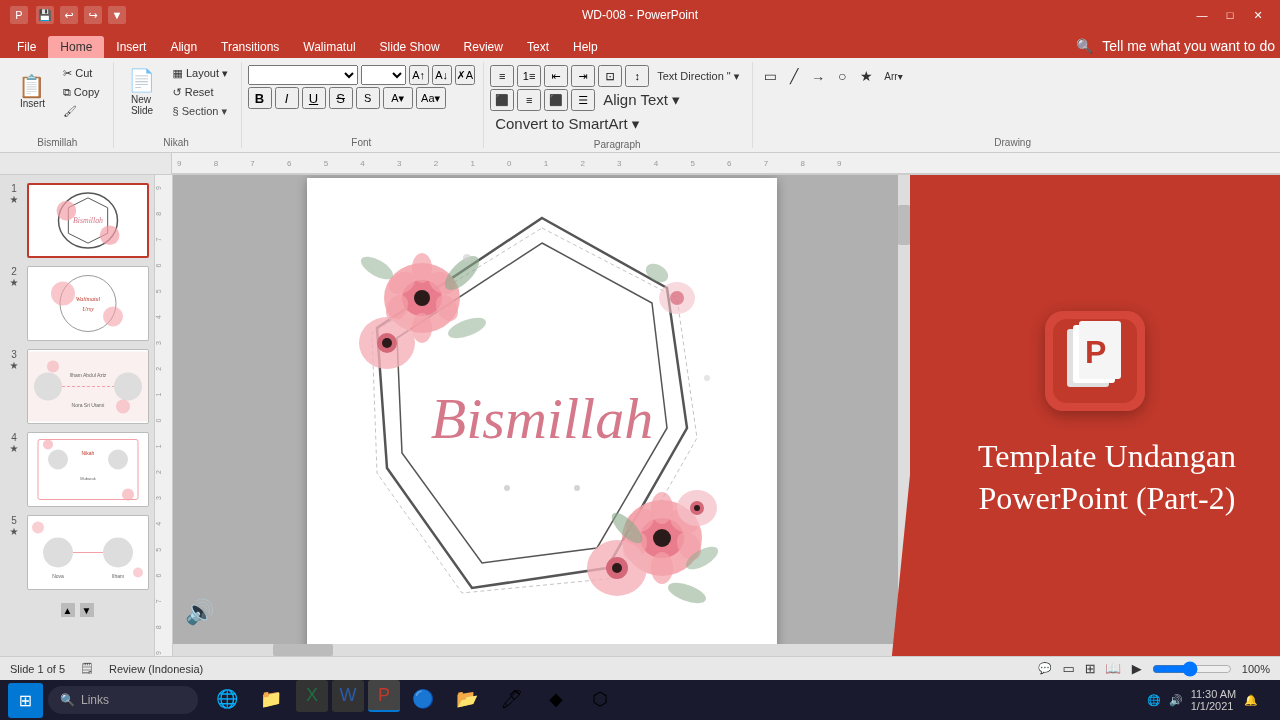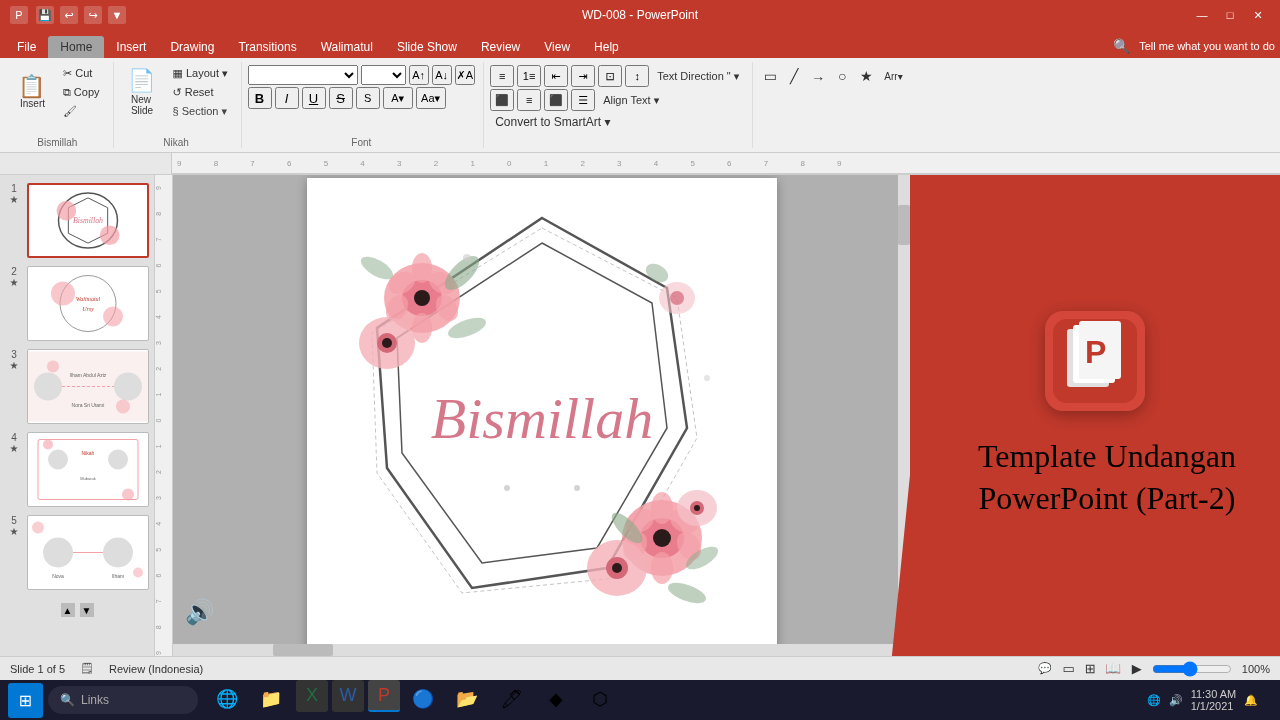--- a/index.html
+++ b/index.html
@@ -32,21 +32,21 @@
       padding: 0 5px;
     }
     .ribbon-tab {
       padding: 4px 12px;
       font-size: 12px;
       cursor: pointer;
       color: white;
       border-radius: 3px 3px 0 0;
     }
     .ribbon-tab.active {
-      background: #a3a3a3;
+      background: #fca5a5;
       color: #333;
     }
 
     
     .ribbon {
       height: 95px;
       background: #f0f0f0;
       border-bottom: 1px solid #ccc;
       display: flex;
       padding: 4px 6px;
@@ -187,21 +187,21 @@
       border-radius: 20px;
       display: flex;
       align-items: center;
       justify-content: center;
       margin-bottom: 25px;
       box-shadow: 0 4px 15px rgba(0,0,0,0.3);
       position: relative;
     }
     .right-title {
       font-size: 32px;
-      color: #000000;
+      color: #ffffff;
       text-align: center;
       font-weight: 300;
       line-height: 1.3;
       font-family: Georgia, serif;
       margin-left: 24px;
     }
 
     
     .status-bar {
       height: 24px;
@@ -258,30 +258,30 @@
     <div class="win-btn">—</div>
     <div class="win-btn">□</div>
     <div class="win-btn">✕</div>
   </div>
 </div>
 
 <div class="ribbon-tabs">
   <div class="ribbon-tab">File</div>
   <div class="ribbon-tab active">Home</div>
   <div class="ribbon-tab">Insert</div>
-  <div class="ribbon-tab">Drawing</div>
+  <div class="ribbon-tab">Align</div>
   <div class="ribbon-tab">Transitions</div>
   <div class="ribbon-tab">Walimatul</div>
   <div class="ribbon-tab">Slide Show</div>
   <div class="ribbon-tab">Review</div>
-  <div class="ribbon-tab">View</div>
+  <div class="ribbon-tab">Text</div>
   <div class="ribbon-tab">Help</div>
   <div style="margin-left: auto; display: flex; align-items: center; gap: 8px; padding-bottom: 4px;">
     <span style="font-size: 14px; cursor: pointer;">🔍</span>
-    <span style="font-size: 11px; cursor: pointer; color: white;">Tell me what you want to do</span>
+    <span style="font-size: 14px; cursor: pointer; color: white;">Tell me what you want to do</span>
   </div>
 </div>
 
 <div class="ribbon">
 
   <div class="ribbon-group">
     <div class="ribbon-row">
       <div class="ribbon-btn ribbon-btn-large">
         <div class="ribbon-btn-icon">📋</div>
         <div style="font-size:10px;">Insert</div>
@@ -343,37 +343,39 @@
         <button style="width:24px;height:22px;font-size:11px;">⇥</button>
         <button style="width:24px;height:22px;font-size:11px;">⊡</button>
         <button style="width:24px;height:22px;font-size:11px;">↕</button>
         <div class="ribbon-small-btn" style="font-size:11px;">Text Direction " ▾</div>
       </div>
       <div class="ribbon-row">
         <button style="width:24px;height:22px;font-size:11px;">⬛</button>
         <button style="width:24px;height:22px;font-size:11px;">≡</button>
         <button style="width:24px;height:22px;font-size:11px;">⬛</button>
         <button style="width:24px;height:22px;font-size:11px;">☰</button>
-        <div class="ribbon-small-btn" style="font-size:11px;">Align Text ▾</div>
+        <div class="ribbon-small-btn" style="font-size:15px;">Align Text ▾</div>
       </div>
       <div class="ribbon-row">
-        <div class="ribbon-small-btn" style="font-size:12px;">Convert to SmartArt ▾</div>
-      </div>
-    </div>
+        <div class="ribbon-small-btn" style="font-size:15px;">Convert to SmartArt ▾</div>
+      </div>
+    </div>
+    <div class="ribbon-group-label">Paragraph</div>
   </div>
 
   <div class="ribbon-group" style="flex:1;">
     <div style="display:grid;grid-template-columns:repeat(10,22px);gap:2px;padding-top:3px;">
       <div class="ribbon-small-btn" style="font-size:14px;width:22px;height:22px;justify-content:center;">▭</div>
       <div class="ribbon-small-btn" style="font-size:14px;width:22px;height:22px;justify-content:center;">╱</div>
       <div class="ribbon-small-btn" style="font-size:14px;width:22px;height:22px;justify-content:center;">→</div>
       <div class="ribbon-small-btn" style="font-size:14px;width:22px;height:22px;justify-content:center;">○</div>
       <div class="ribbon-small-btn" style="font-size:14px;width:22px;height:22px;justify-content:center;">★</div>
       <div class="ribbon-small-btn" style="font-size:10px;width:40px;height:22px;">Arr▾</div>
     </div>
+    <div class="ribbon-group-label">Drawing</div>
   </div>
 </div>
 
 <div class="ruler-area">
   <div class="ruler-corner"></div>
   <div class="ruler-h" style="background:#f0f0f0;font-size:8px;color:#999;display:flex;align-items:center;padding-left:5px;">
     <span style="letter-spacing:15px;user-select:none;">9 8 7 6 5 4 3 2 1 0 1 2 3 4 5 6 7 8 9</span>
   </div>
 </div>
 

